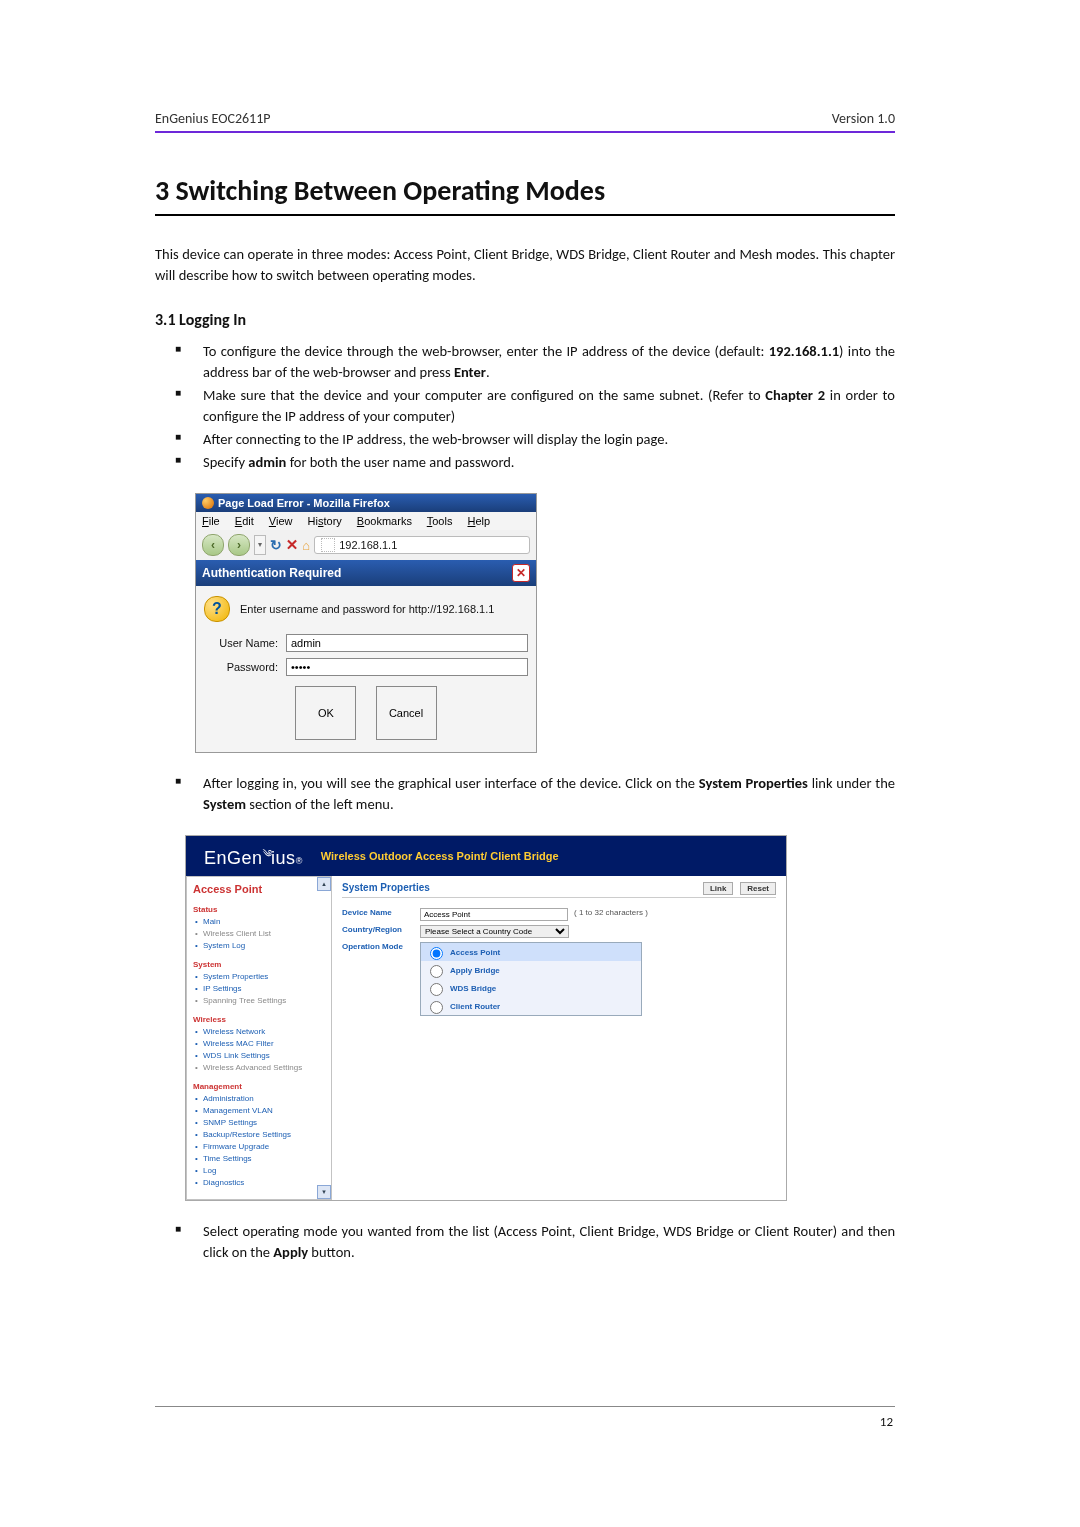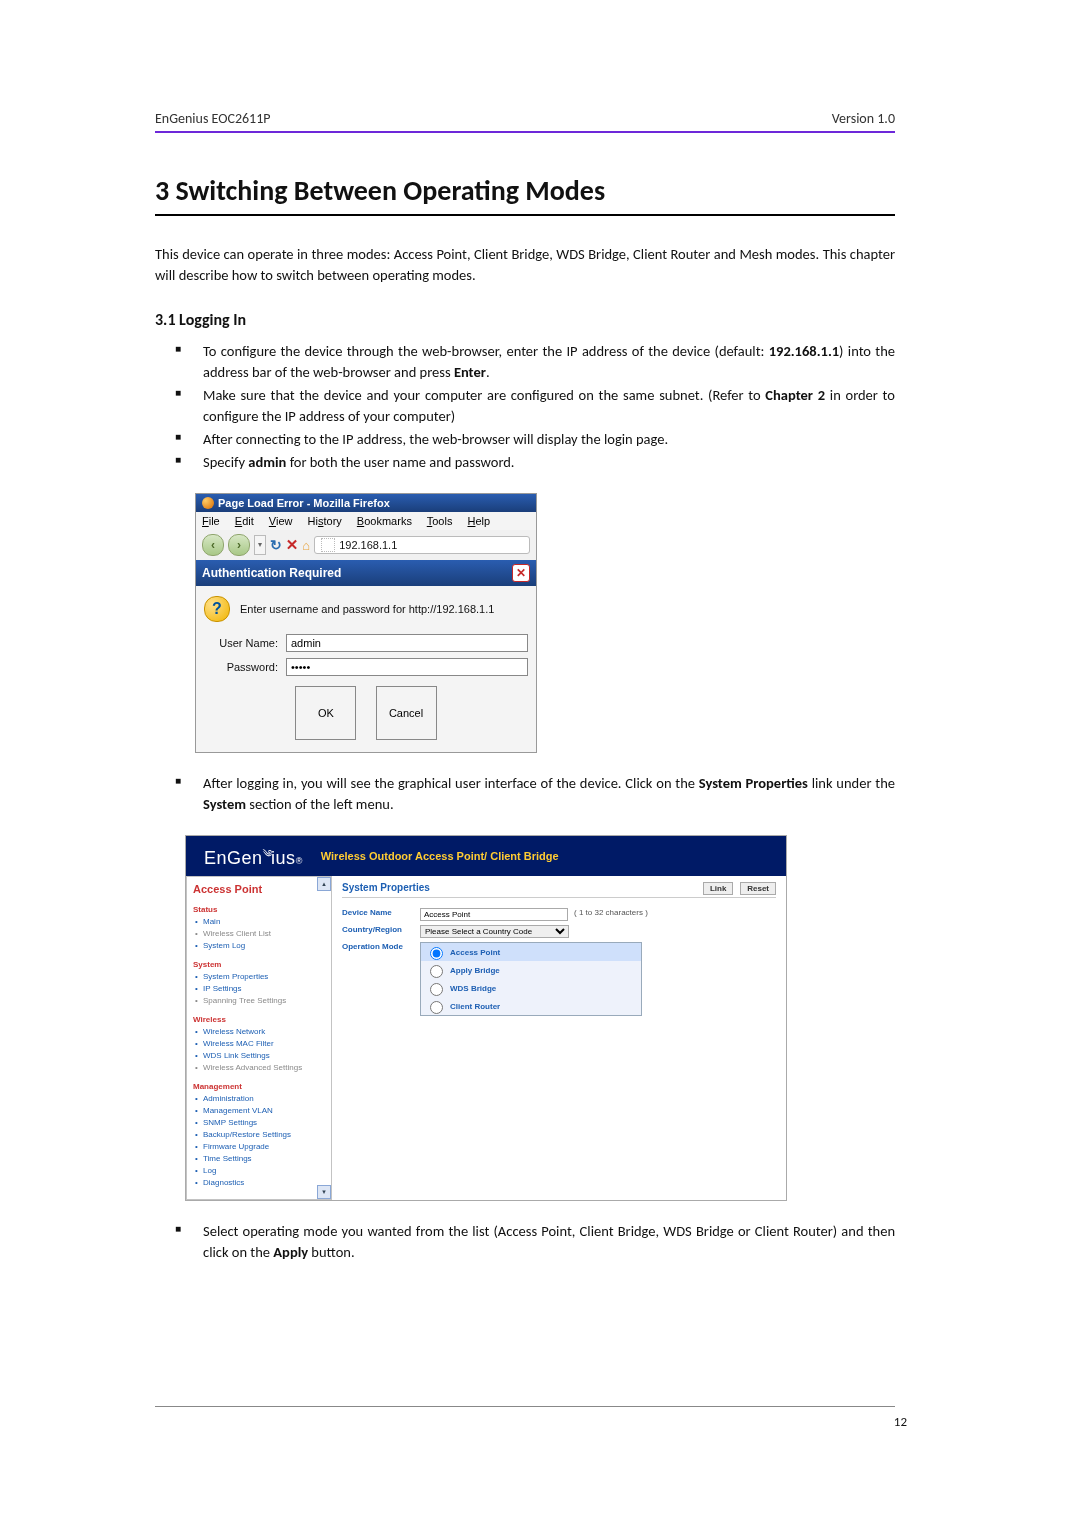--- a/index.html
+++ b/index.html
@@ -238,21 +238,21 @@
   }
 
   .footer-line {
     position: absolute;
     left: 155px; right: 185px;
     bottom: 120px;
     border-top: 1px solid #888;
   }
   .page-num {
     position: absolute;
-    right: 173px;
+    right: 187px;
     bottom: 98px;
     font-size: 13px;
   }
 </style>
 </head>
 <body>
 
 <div class="page">
   <div class="sheet">
 

